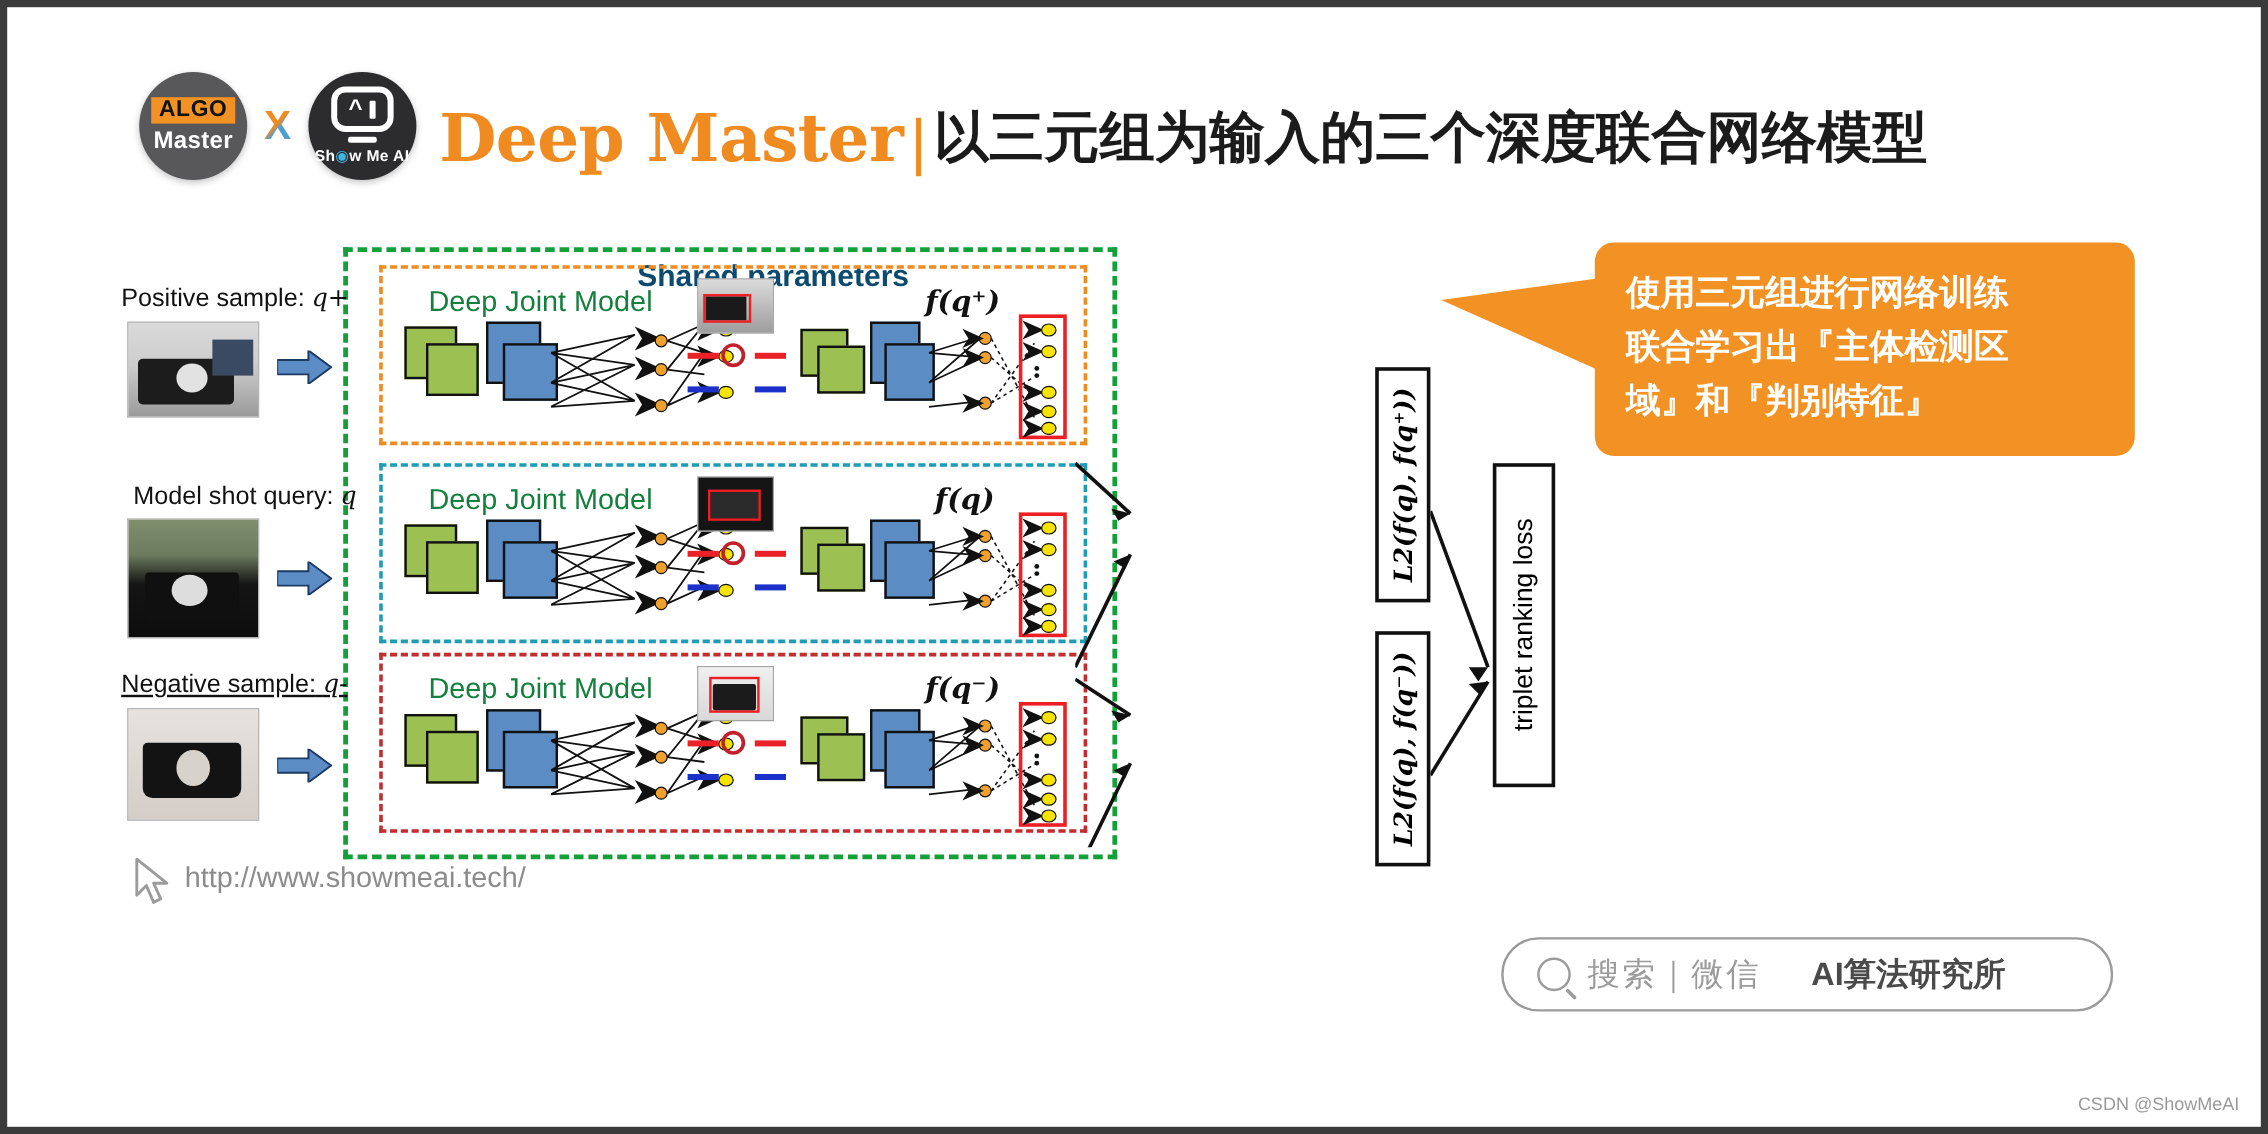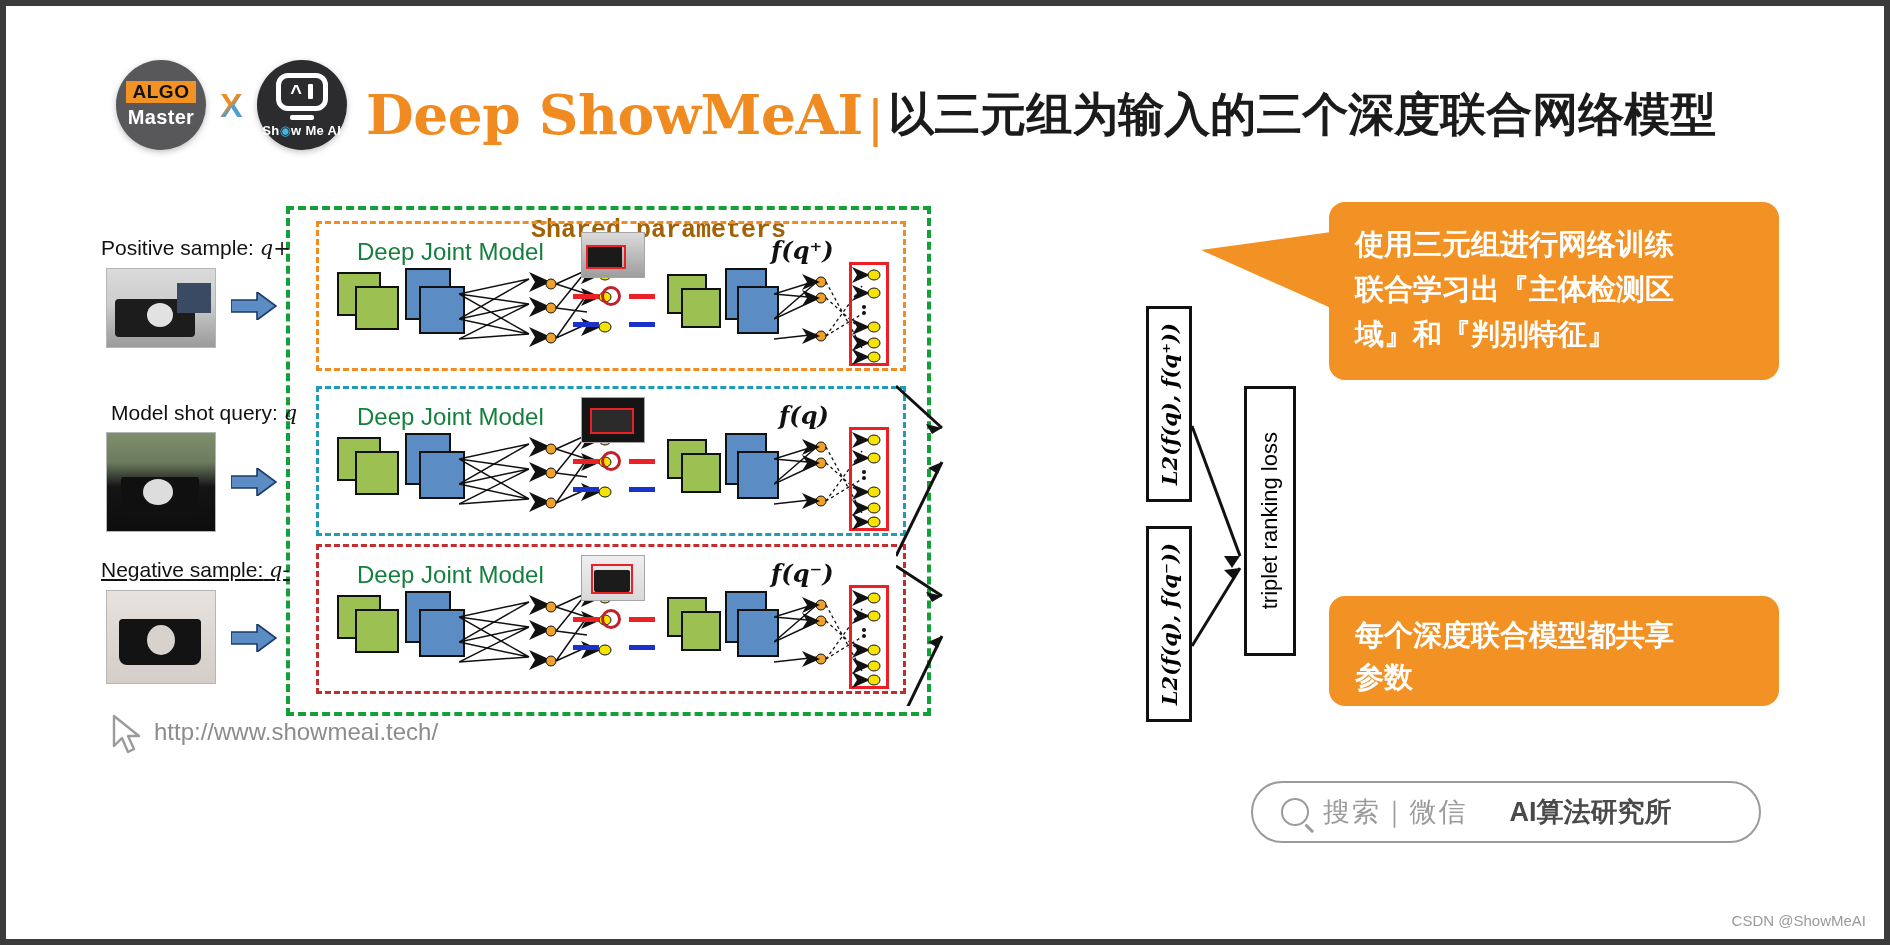--- a/index.html
+++ b/index.html
@@ -31,21 +31,21 @@
   .title-en{font-family:"DejaVu Serif","Liberation Serif",serif;font-weight:bold;font-size:55px;
      color:#ef8b20;letter-spacing:-.5px;}
   .title-bar{display:inline-block;color:#ef8b20;font-size:52px;font-weight:300;margin:0 6px;vertical-align:-2px;}
   .title-cn{font-family:"DejaVu Sans","Liberation Sans",sans-serif;font-weight:bold;font-size:46px;color:#1b1b1b;vertical-align:4px;}
 
   
   #diagram{position:absolute;left:95px;top:190px;width:1030px;height:530px;}
 
   .green-box{position:absolute;left:185px;top:10px;width:645px;height:510px;
      border:4px dashed #14a038;box-sizing:border-box;}
-  .shared-label{position:absolute;left:430px;top:20px;color:#a16207;font-weight:bold;font-size:25px;font-family:Liberation Mono, monospace;}
+  .shared-label{position:absolute;left:430px;top:20px;color:#0c4a6e;font-weight:bold;font-size:25px;}
 
   .model-box{position:absolute;left:215px;width:590px;height:150px;box-sizing:border-box;}
   .mb1{top:25px;border:3px dashed #ef8b20;}
   .mb2{top:190px;border:3px dashed #1f9bb5;}
   .mb3{top:348px;border:3px dashed #c22d2d;}
   .djm{position:absolute;left:38px;top:14px;font-size:24px;color:#15803d;}
   .fq{position:absolute;font-style:italic;font-weight:bold;font-size:24px;color:#111;font-family:"DejaVu Serif",serif;}
 
   
   .sample-label{position:absolute;font-size:21px;color:#111;white-space:nowrap;}
@@ -110,21 +110,21 @@
         <div class="monitor">
           <span class="mon-caret">^</span>
           <span class="mon-bar"></span>
         </div>
         <div class="mon-stand"></div>
         <div class="showme">Sh<span class="eye">◉</span>w Me AI</div>
       </div>
     </div>
 
     <div id="title">
-      <span class="title-en">Deep ShowMeAI</span><span class="title-bar">|</span><span class="title-cn">以三元组为输入的三个深度联合网络模型</span>
+      <span class="title-en">Deep Master</span><span class="title-bar">|</span><span class="title-cn">以三元组为输入的三个深度联合网络模型</span>
     </div>
   </div>
 
   <div id="diagram">
 
     <div class="green-box"></div>
     <div class="shared-label">Shared parameters</div>
 
     <div class="sample-label" style="left:0px;top:40px;">
       <span>Positive sample:</span>
@@ -468,24 +468,20 @@
       </g>
   </svg>
 
   <div class="callout" id="callout1">
     <div class="tail"></div>
     <div>使用三元组进行网络训练</div>
     <div>联合学习出『主体检测区</div>
     <div>域』和『判别特征』</div>
   </div>
 
-  <div class="callout" id="callout2">
-    <div>每个深度联合模型都共享</div>
-    <div>参数</div>
-  </div>
 
   <div id="searchpill">
     <div class="mag"></div>
     <div class="s-txt">搜索｜微信</div>
     <div class="s-brand">AI算法研究所</div>
   </div>
 
   <svg id="cursor-icon" width="40" height="44" viewBox="0 0 40 44">
     <path d="M8 4 L8 34 L16 26 L22 40 L28 37 L22 24 L33 24 Z" fill="none" stroke="#9b9b9b" stroke-width="2.4" stroke-linejoin="round"></path>
   </svg>

